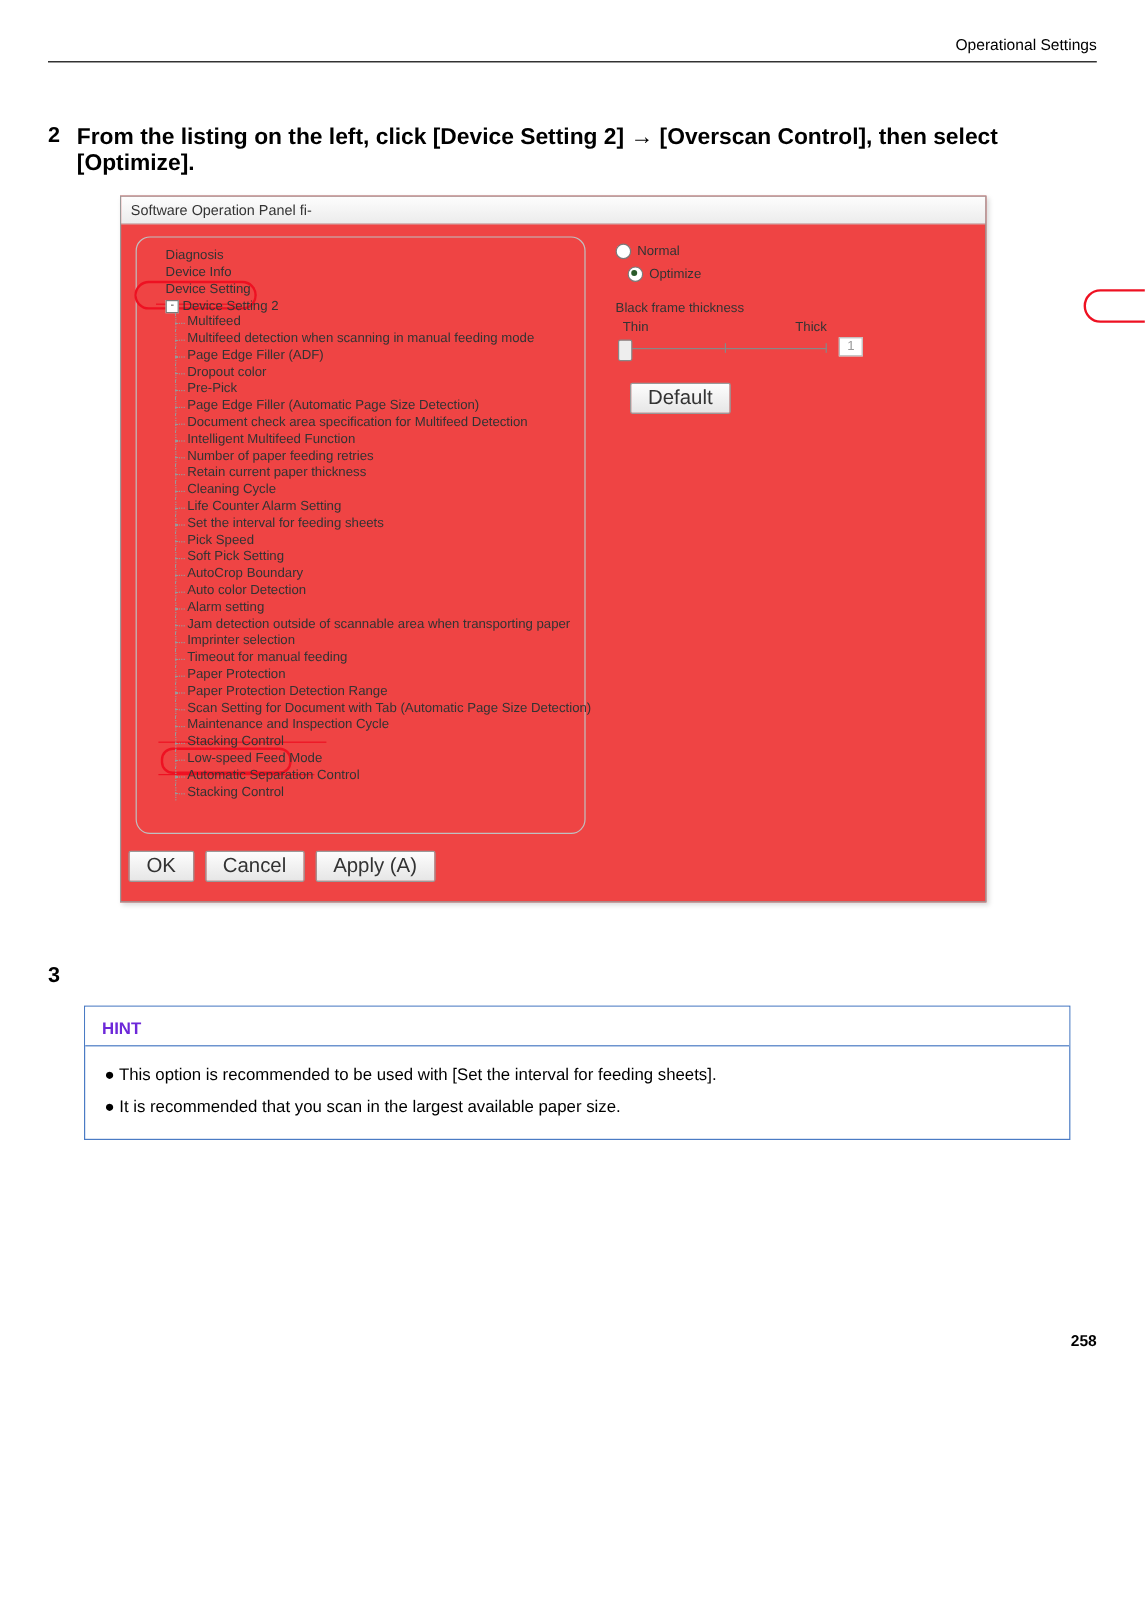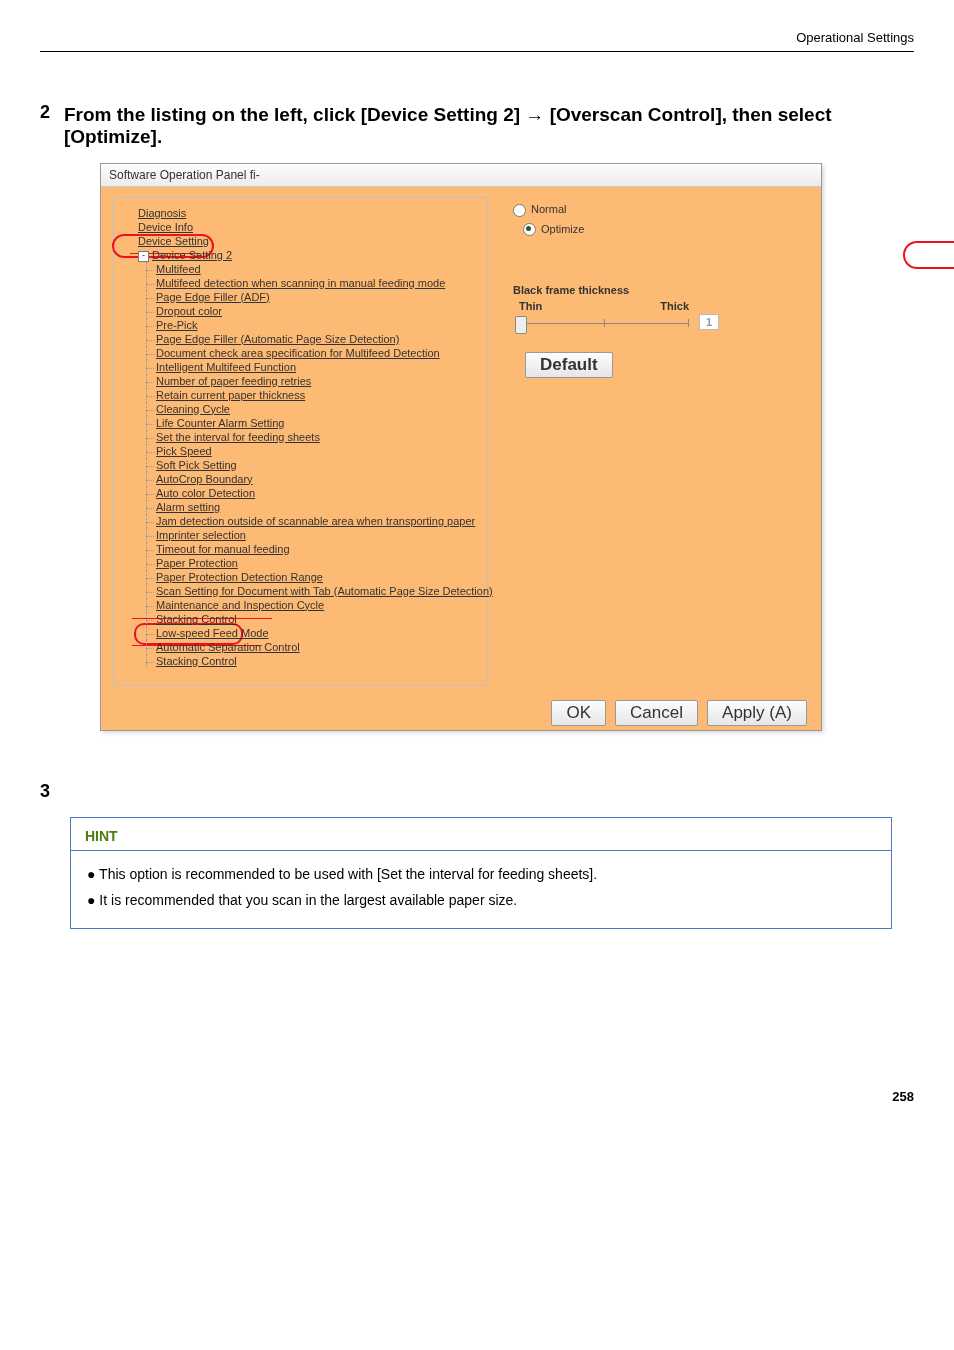--- a/index.html
+++ b/index.html
@@ -32,21 +32,21 @@
   }
   .step-text {
     font-weight: bold;
     font-size: 19px;
     padding-top: 2px;
   }
   .screenshot-wrap {
     margin-left: 60px;
     width: 720px;
     border: 1px solid #999;
-    background: #fdba74;
+    background: #ef4444;
     font-size: 11px;
     font-family: Tahoma, Arial, sans-serif;
     color: #333;
     box-shadow: 2px 2px 4px rgba(0,0,0,0.15);
   }
   .title-bar {
     background: linear-gradient(#fdfdfd,#ececec);
     border-bottom: 1px solid #ccc;
     padding: 4px 8px;
     font-size: 12px;
@@ -54,24 +54,23 @@
   .panel-body {
     display: flex;
     padding: 10px 12px 8px 12px;
   }
   .tree-col {
     width: 375px;
     flex-shrink: 0;
   }
   .tree-group {
     border: 1px solid #c0c0c0;
-    padding: 8px 6px 16px 6px;
-    position: relative;
-    border-radius: 1px;
-    text-decoration: underline;
+    padding: 8px 6px 26px 6px;
+    position: relative;
+    border-radius: 12px;
   }
   .tree ul {
     list-style: none;
     margin: 0;
     padding-left: 18px;
   }
   .tree li {
     position: relative;
     padding: 1px 0 1px 0;
     white-space: nowrap;
@@ -138,22 +137,21 @@
   }
   .radio-dot.checked::after {
     content: "";
     position: absolute;
     left: 2px; top: 2px;
     width: 5px; height: 5px;
     background: #2a5a2a;
     border-radius: 50%;
   }
   .slider-area {
-    margin-top: 48px;
-    font-weight: bold;
+    margin-top: 16px;
   }
   .slider-labels {
     display: flex;
     justify-content: space-between;
     width: 170px;
     font-size: 11px;
     margin: 4px 0 2px 6px;
   }
   .slider-track {
     position: relative;
@@ -193,33 +191,33 @@
     display: inline-block;
     border: 1px solid #9a9a9a;
     background: linear-gradient(#fdfdfd,#e6e6e6);
     padding: 2px 14px;
     border-radius: 2px;
     font-size: 17px;
     margin-left: 6px;
   }
   .default-btn-row { margin-top: 18px; margin-left: 6px; }
   .bottom-btns {
-    text-align: right;
-    padding: 6px 14px 4px 0;
+    text-align: left;
+    padding: 6px 14px 16px 0;
   }
 
   .hint-box {
     margin: 15px 0 0 30px;
     border: 1px solid #4a7bc4;
     width: 820px;
     font-size: 14px;
   }
   .hint-head {
     background: #fff;
-    color: #4d7c0f;
+    color: #6d28d9;
     font-weight: bold;
     padding: 10px 14px 6px 14px;
     border-bottom: 1px solid #4a7bc4;
   }
   .hint-body {
     padding: 10px 16px 14px 16px;
     line-height: 1.9;
   }
   .hint-body li { list-style: none; }
   .page-num {

